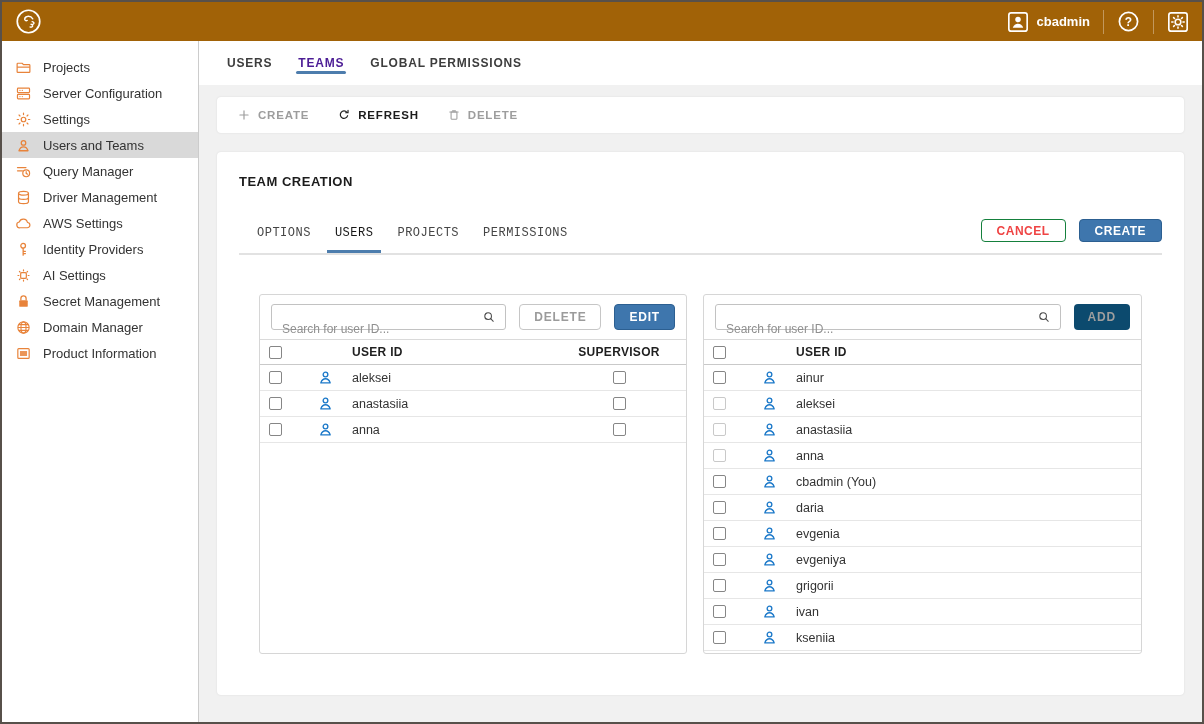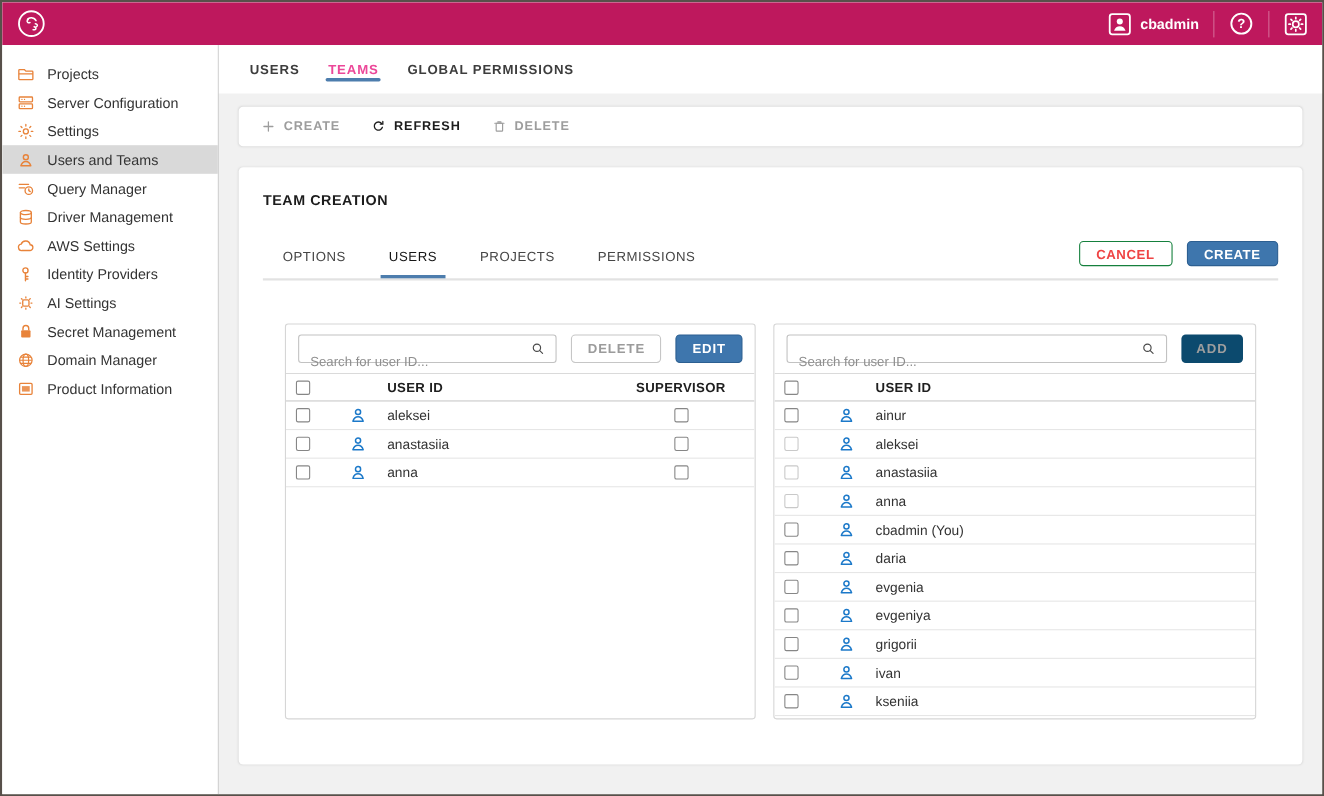--- a/index.html
+++ b/index.html
@@ -1,56 +1,56 @@
 <!DOCTYPE html>
 <html><head>
 <meta charset="utf-8">
 <style>
   * { box-sizing: border-box; margin: 0; padding: 0; }
   html,body { width:1204px; height:724px; }
   body { font-family: "Liberation Sans", sans-serif; background:#fff; }
   .frame { width:1204px; height:724px; border:2px solid #57504a; display:flex; flex-direction:column; overflow:hidden; }
 
   
-  .topbar { height:39px; background:#be185d; display:flex; align-items:center; padding:0 13px; flex:0 0 auto;gap:40px; }
+  .topbar { height:39px; background:#a16207; display:flex; align-items:center; padding:0 13px; flex:0 0 auto;gap:40px; }
   .logo { width:27px; height:27px; display:flex; }
   .topbar-right { margin-left:auto; display:flex; align-items:center; }
   .user-chip { display:flex; align-items:center; gap:8px; color:#fff; font-size:13px; font-weight:bold; cursor:pointer; }
   .tb-divider { width:1px; height:24px; background:rgba(255,255,255,.35); margin:0 13px; }
   .tb-iconbtn { background:none; border:none; display:flex; align-items:center; cursor:pointer; padding:0; }
 
   
   .content { flex:1; display:flex; min-height:0; }
   .sidebar { width:197px; flex:0 0 197px; background:#fff; border-right:1px solid #cccccc; padding-top:13px; }
   .side-item { height:26px; display:flex; align-items:center; gap:11px; padding:0 13px; font-size:13px; color:#333; cursor:pointer; white-space:nowrap; }
   .side-item.active { background:#d9d9d9; }
   .side-item .icon { width:17px; height:17px; color:#e8833a; display:flex; flex:0 0 auto; }
 
   .main { flex:1; display:flex; flex-direction:column; background:#f1f1f1; min-width:0; }
 
   
   .main-tabs { height:44px; background:#fff; display:flex; align-items:stretch; padding-left:28px; gap:26px; flex:0 0 auto; }
   .main-tab { display:flex; align-items:center; font-size:12px; font-weight:bold; letter-spacing:.8px; color:#3d3d3d; position:relative; cursor:pointer; }
-  .main-tab.active { color:#ec4899; }
+  .main-tab.active { color:#4c1d95; }
   .main-tab.active::after { content:""; position:absolute; left:-2px; right:-2px; bottom:11px; height:3px; background:#4d7dad; border-radius:2px; }
 
   .gray { flex:1; padding:12px 18px 0; min-height:0; }
 
   
   .toolbar-card { height:36px; background:#fff; border-radius:4px; box-shadow:0 0 2px rgba(0,0,0,.10); display:flex; align-items:center; padding:0 20px; gap:28px; }
   .tb-btn { display:flex; align-items:center; gap:7px; background:none; border:none; font-family:inherit; font-size:11.5px; font-weight:bold; letter-spacing:.8px; color:#1c1c1c; cursor:pointer; }
   .tb-btn.dimmed { color:#9d9d9d; }
   .tb-btn svg { width:14px; height:14px; }
 
   
   .main-card { margin-top:19px; height:543px; background:#fff; border-radius:4px; box-shadow:0 0 2px rgba(0,0,0,.10); padding:0 22px; display:flex; flex-direction:column; }
   .card-title { margin-top:22px; font-size:13px; font-weight:bold; letter-spacing:.5px; color:#1c1c1c; }
 
   .tabs-row { display:flex; align-items:flex-end; border-bottom:2px solid #e2e2e2; height:66px; flex:0 0 auto; }
-  .sub-tabs { display:flex; gap:23px; margin-left:10px; }
+  .sub-tabs { display:flex; gap:8px; margin-left:10px;font-family:Liberation Mono, monospace; }
   .sub-tab { padding:0 8px 13px; font-size:12px; letter-spacing:.5px; color:#454545; position:relative; cursor:pointer; }
   .sub-tab.active { color:#161616; }
   .sub-tab.active::after { content:""; position:absolute; left:0; right:0; bottom:0; height:3px; background:#4d7dad; }
   .row-actions { margin-left:auto; display:flex; gap:13px; margin-bottom:11px; }
   .btn { height:23px; padding:0 15px; border-radius:4px; font-family:inherit; font-size:12px; font-weight:bold; letter-spacing:.5px; cursor:pointer; display:flex; align-items:center; }
   .btn-outline-blue { background:#fff; border:1px solid #15803d; color:#ef4444; }
   .btn-blue { background:#3e76ad; border:1px solid #2c5f91; color:#fff; }
 
   
   .panels { display:flex; gap:16px; margin:39px 20px 0; flex:0 0 auto; }

